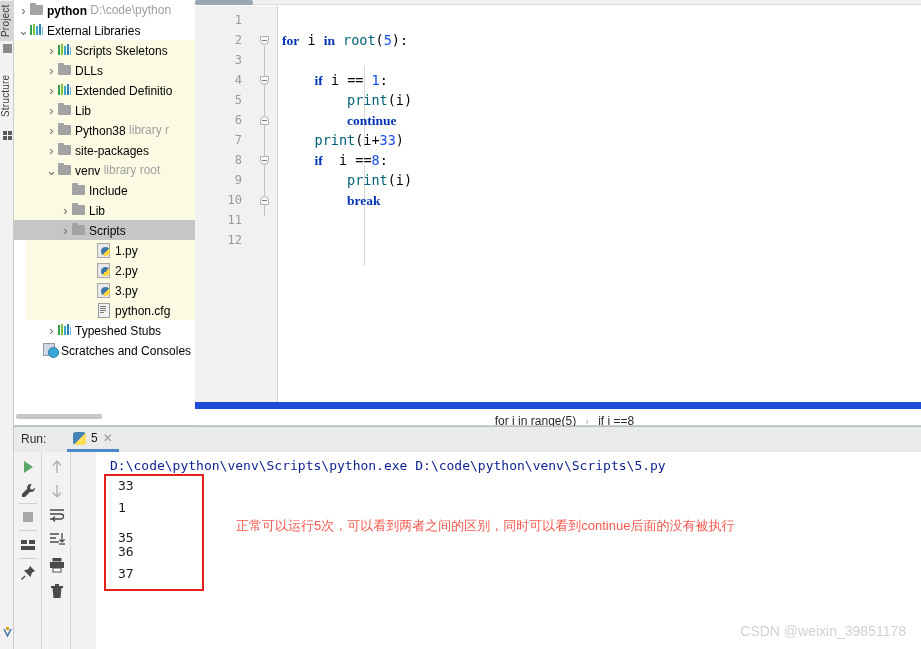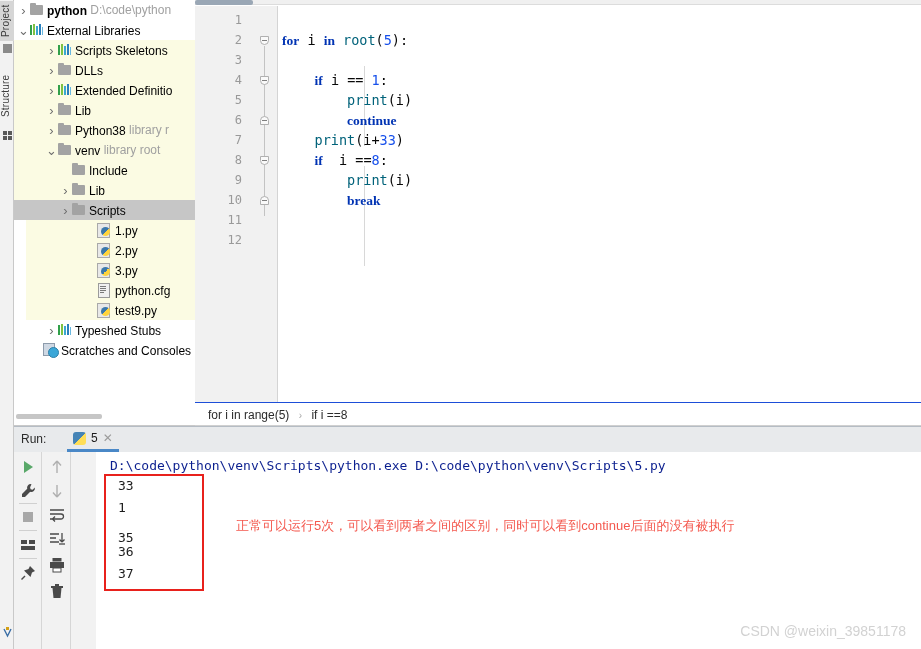--- a/index.html
+++ b/index.html
@@ -184,24 +184,25 @@
   }
   .foldmark.down { border-radius: 0 0 5px 5px; }
   .foldmark.up { border-radius: 5px 5px 0 0; }
   .foldline {
     position: absolute; width: 1px; background: #c3c3c3;
   }
 
   
   .breadcrumb {
     position: absolute; left: 195px; top: 402px; width: 726px; height: 24px;
-    background: #ffffff; border-top: 1px solid #1d4ed8;
+    background: #ffffff; border-top: 7px solid #1d4ed8;
     border-bottom: 1px solid #d0d0d0;
     line-height: 24px; font-size: 12px; color: #2b2b2b; padding-left: 13px;
     white-space: nowrap;
+    text-align: center;
   }
   .crumb-sep { color: #a8a8a8; margin: 0 6px; font-size: 10px; }
 
   
   .tree-bottom {
     position: absolute; left: 14px; top: 410px; width: 181px; height: 16px;
     background: #ffffff; border-bottom: 1px solid #c9c9c9;
   }
   .tree-hscroll-thumb {
     position: absolute; left: 2px; top: 4px; width: 86px; height: 5px;
@@ -292,29 +293,29 @@
 
   <div class="project-panel">
     <div id="tree-root">
         <div class="tree-row i0"><span class="arrow" style="font-size: 13px;">›</span><span class="ico ico-folder"></span><span class="node-label lbl-bold">python</span><span class="lbl-grey"> D:\code\python</span></div>
         <div class="tree-row i0"><span class="arrow" style="font-size: 13px; line-height: 14px;">⌄</span><span class="ico ico-bars"></span><span class="node-label">External Libraries</span></div>
         <div class="tree-row i2 lib"><span class="arrow" style="font-size: 13px;">›</span><span class="ico ico-bars"></span><span class="node-label">Scripts Skeletons</span></div>
         <div class="tree-row i2 lib"><span class="arrow" style="font-size: 13px;">›</span><span class="ico ico-folder"></span><span class="node-label">DLLs</span></div>
         <div class="tree-row i2 lib"><span class="arrow" style="font-size: 13px;">›</span><span class="ico ico-bars"></span><span class="node-label">Extended Definitio</span></div>
         <div class="tree-row i2 lib"><span class="arrow" style="font-size: 13px;">›</span><span class="ico ico-folder"></span><span class="node-label">Lib</span></div>
         <div class="tree-row i2 lib"><span class="arrow" style="font-size: 13px;">›</span><span class="ico ico-folder"></span><span class="node-label">Python38</span><span class="lbl-grey"> library r</span></div>
+        <div class="tree-row i2 lib"><span class="arrow" style="font-size: 13px;">›</span><span class="ico ico-folder"></span><span class="node-label">site-packages</span></div>
         <div class="tree-row i2 lib"><span class="arrow" style="font-size: 13px; line-height: 14px;">⌄</span><span class="ico ico-folder"></span><span class="node-label">venv</span><span class="lbl-grey"> library root</span></div>
         <div class="tree-row i3 lib"><span class="arrow blank">&nbsp;</span><span class="ico ico-folder"></span><span class="node-label">Include</span></div>
         <div class="tree-row i3 lib"><span class="arrow" style="font-size: 13px;">›</span><span class="ico ico-folder"></span><span class="node-label">Lib</span></div>
         <div class="tree-row i3 selected"><span class="arrow" style="font-size: 13px;">›</span><span class="ico ico-folder"></span><span class="node-label">Scripts</span></div>
         <div class="tree-row i4 lib"><span class="arrow blank">&nbsp;</span><span class="ico ico-py"></span><span class="node-label">1.py</span></div>
         <div class="tree-row i4 lib"><span class="arrow blank">&nbsp;</span><span class="ico ico-py"></span><span class="node-label">2.py</span></div>
         <div class="tree-row i4 lib"><span class="arrow blank">&nbsp;</span><span class="ico ico-py"></span><span class="node-label">3.py</span></div>
         <div class="tree-row i4 lib"><span class="arrow blank">&nbsp;</span><span class="ico ico-cfg"></span><span class="node-label">python.cfg</span></div>
-        <div class="tree-row i4 lib"><span class="arrow blank">&nbsp;</span><span class="ico ico-py"></span><span class="node-label">test9.py</span></div>
         <div class="tree-row i2"><span class="arrow" style="font-size: 13px;">›</span><span class="ico ico-bars"></span><span class="node-label">Typeshed Stubs</span></div>
         <div class="tree-row i1"><span class="arrow blank">&nbsp;</span><span class="ico ico-scratch"></span><span class="node-label">Scratches and Consoles</span></div>
       </div>
   </div>
   <div class="tree-bottom">
     <div class="tree-hscroll-thumb"></div>
   </div>
 
   <div class="editor-area">
     <div class="editor-hscroll-track">

